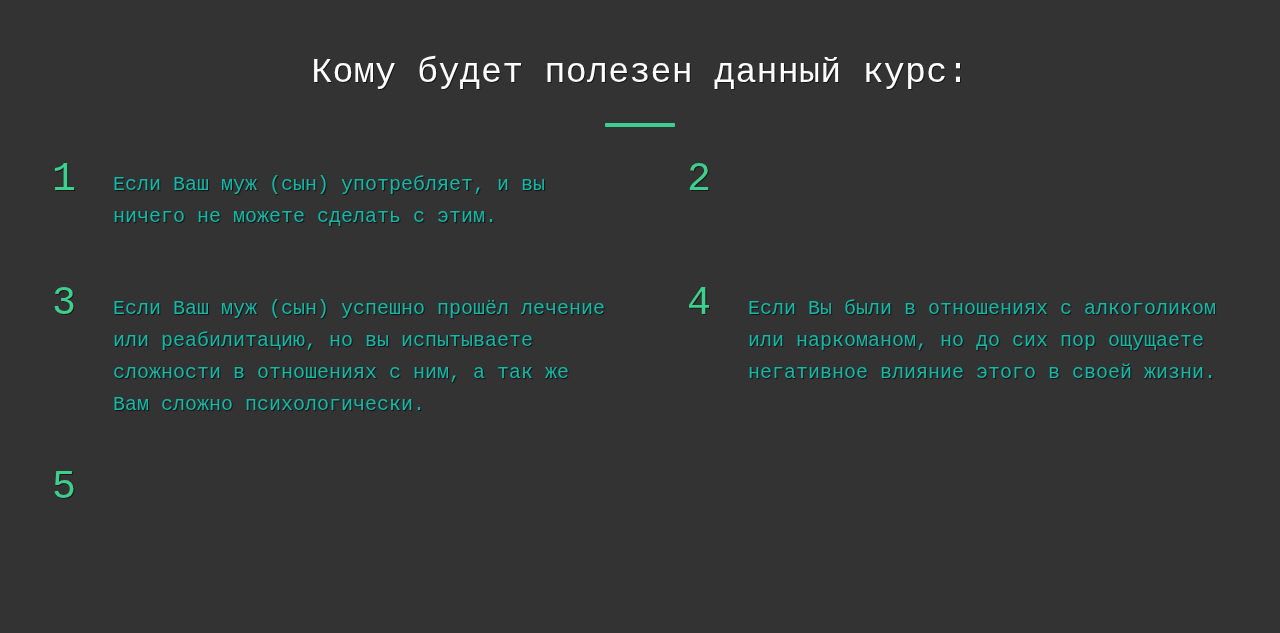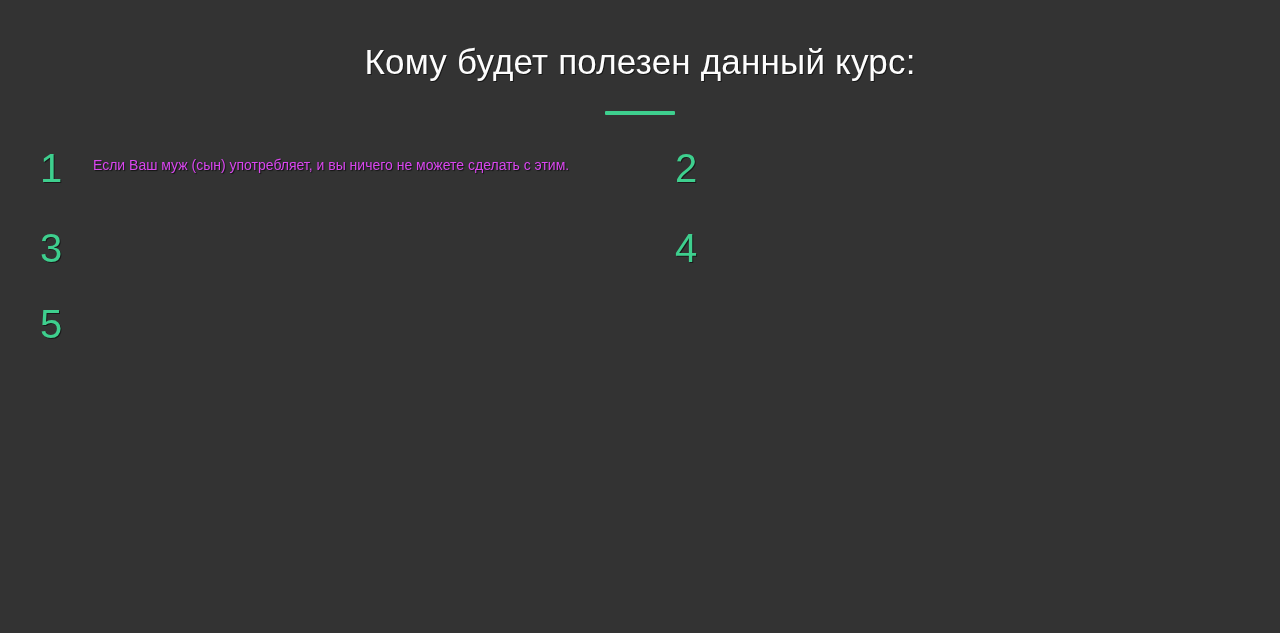--- a/index.html
+++ b/index.html
@@ -14,21 +14,22 @@
     font-family: "Liberation Sans", sans-serif;
     overflow: hidden;
     -webkit-font-smoothing: antialiased;
   }
 
   .section {
     position: relative;
     width: 1280px;
     height: 633px;
     box-sizing: border-box;
-    padding: 0;
+    padding: 12px;
+    font-family: Liberation Mono, monospace;
   }
 
   
   .header {
     text-align: center;
     padding-top: 40px;
   }
 
   .page-title {
     margin: 0;
@@ -74,26 +75,26 @@
     line-height: 34px;
     color: #3ecf8e;
     text-shadow: 1px 1px 0 rgba(0,0,0,0.5);
     padding-top: 2px;
     box-sizing: border-box;
     user-select: none;
   }
 
   .item-text {
     flex: 1 1 auto;
-    font-size: 14px;
+    font-size: 20px;
     font-weight: 400;
     line-height: 32px;
-    color: #d946ef;
+    color: #14b8a6;
     text-shadow: 1px 1px 1px rgba(0,0,0,0.65);
-    margin: 0;
+    margin: 8px;
     max-width: 500px;
   }
 
   
   .item.row-1 { margin-bottom: 44px; }
   .item.row-3 { margin-bottom: 40px; }
   .item.col-right .item-text { max-width: 490px; }
 </style>
 </head>
 <body>
@@ -111,24 +112,26 @@
       <div class="item-number">1</div>
       <p class="item-text">Если Ваш муж (сын) употребляет, и вы ничего не можете сделать с этим.</p>
     </div>
 
     <div class="item row-1 col-right">
       <div class="item-number">2</div>
     </div>
 
     <div class="item row-3 col-left">
       <div class="item-number">3</div>
+      <p class="item-text">Если Ваш муж (сын) успешно прошёл лечение или реабилитацию, но вы испытываете сложности в отношениях с ним, а так же Вам сложно психологически.</p>
     </div>
 
     <div class="item row-3 col-right">
       <div class="item-number">4</div>
+      <p class="item-text">Если Вы были в отношениях с алкоголиком или наркоманом, но до сих пор ощущаете негативное влияние этого в своей жизни.</p>
     </div>
 
     <div class="item row-5 col-left">
       <div class="item-number">5</div>
     </div>
 
   </div>
 </div>
 
 </body></html>

